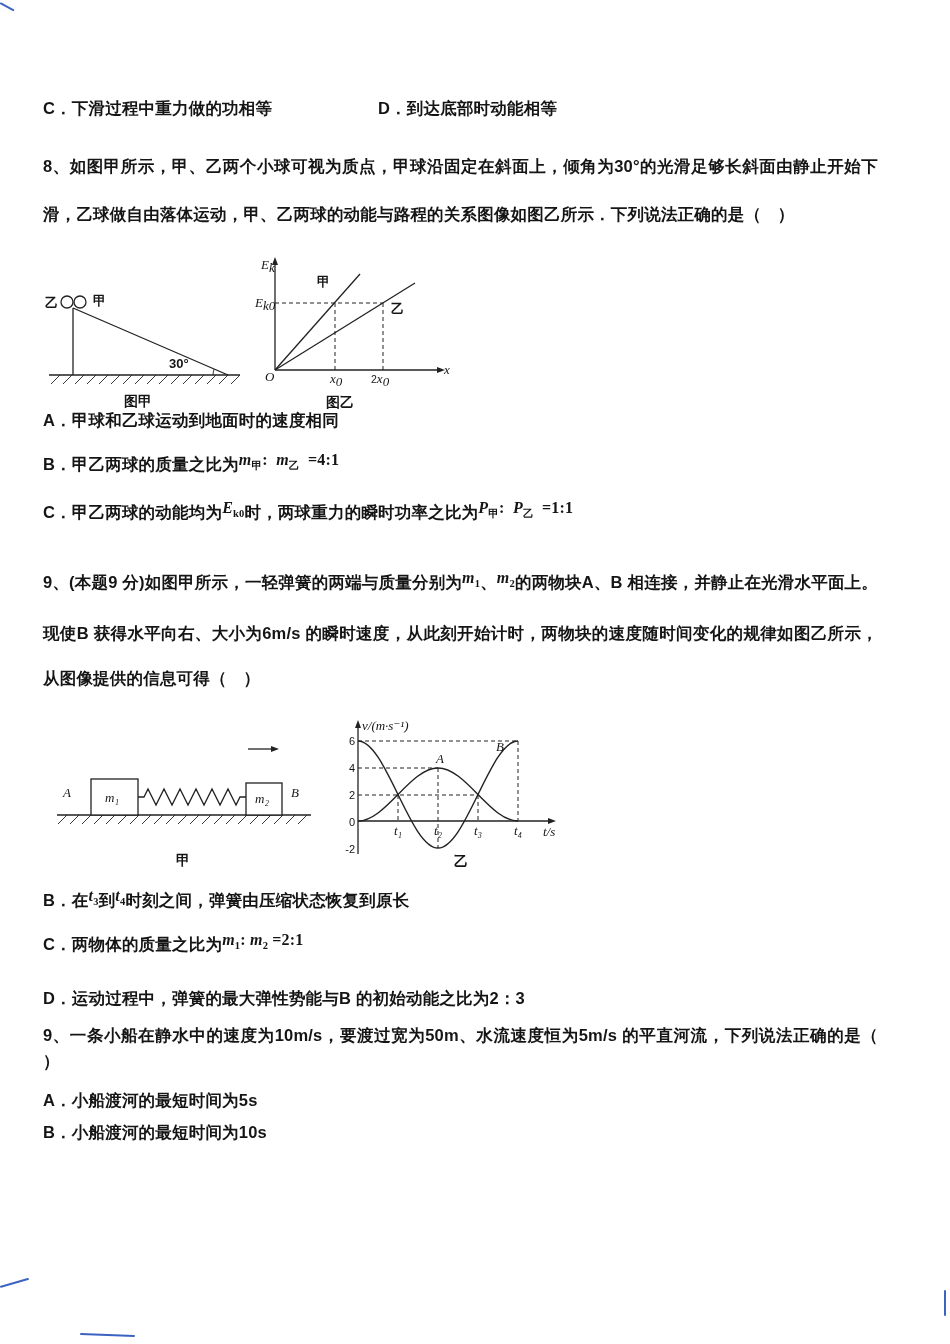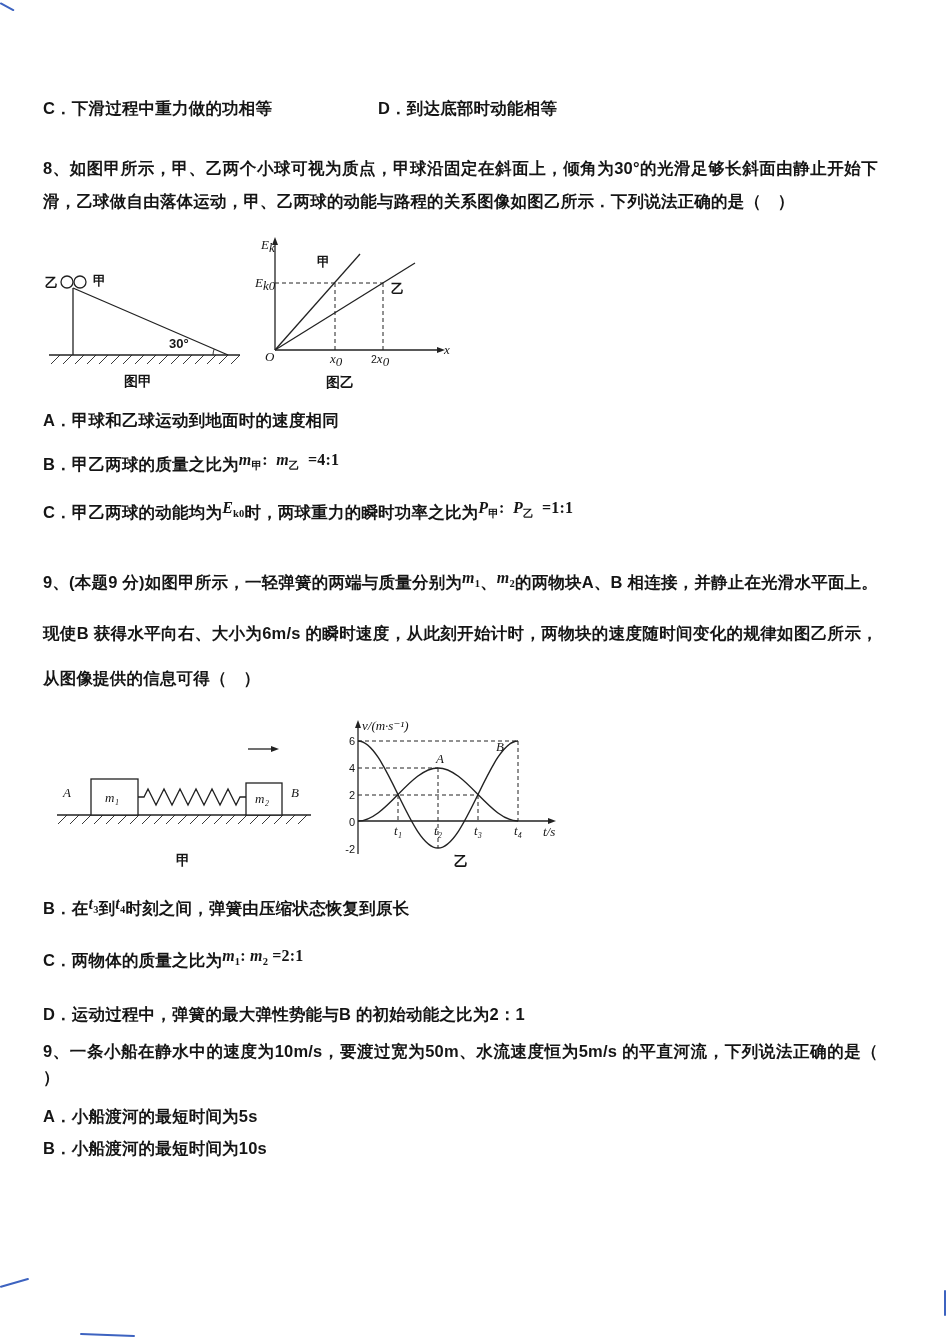--- a/index.html
+++ b/index.html
@@ -5,28 +5,28 @@
   html,body{margin:0;padding:0}
   body{
     width:950px;height:1344px;background:#ffffff;color:#151515;
     font-family:"Liberation Sans","DejaVu Sans",sans-serif;
     position:relative;overflow:hidden;
   }
   .page{padding:98px 72px 0 43px}
   .opt,.prev-opts{font-size:16.5px;font-weight:600;letter-spacing:.2px}
   .prev-opts{display:flex}
   .prev-opts .w{display:inline-block;width:335px}
-  .stem{font-size:16.5px;font-weight:600;letter-spacing:.2px;line-height:33px;text-align:justify;margin-top:32px}
+  .stem{font-size:16.5px;font-weight:600;letter-spacing:.2px;line-height:48px;text-align:justify;margin-top:22px}
   .stem.q9{line-height:45px;margin-top:34px}
   .figrow{display:flex;align-items:flex-end;gap:12px;margin-top:2px}
   .figrow.q9f{margin-left:10px;gap:18px}
-  .opt{margin-top:20px}
+  .opt{}
   .opt.m22{margin-top:22px}
   .opt.m26{margin-top:26px}
-  .opt.m30{margin-top:30px}
+  .opt.m30{margin-top:22px}
   .opt.m32{margin-top:32px}
   .opt.m34{margin-top:24px}
   .opt.m16{margin-top:16px}
   .opt.m14{margin-top:10px}
   .stem.q10{margin-top:12px;line-height:26px}
   .fml{font-family:"Liberation Serif","DejaVu Serif",serif;font-size:16px;position:relative;top:-5px;white-space:pre}
   .fml i{font-style:italic}
   .fml sub{font-size:10.5px;font-style:normal}
   svg{display:block}
   svg text{fill:#151515}
@@ -161,21 +161,21 @@
 
 
     <div class="opt m30">
       <span>B．在</span><span class="fml"><i>t</i><sub>3</sub></span><span>到</span><span class="fml"><i>t</i><sub>4</sub></span><span>时刻之间，弹簧由压缩状态恢复到原长</span>
     </div>
 
     <div class="opt m30">
       <span>C．两物体的质量之比为</span><span class="fml"><i>m</i><sub>1</sub><span>: </span><i>m</i><sub>2</sub><span> =2:1</span></span>
     </div>
 
-    <div class="opt m32">D．运动过程中，弹簧的最大弹性势能与B 的初始动能之比为2：1</div>
+    <div class="opt m32">D．运动过程中，弹簧的最大弹性势能与B 的初始动能之比为2：3</div>
   </section>
 
   <section>
     <p class="stem q10">9、一条小船在静水中的速度为10m/s，要渡过宽为50m、水流速度恒为5m/s 的平直河流，下列说法正确的是（ ）</p>
     <div class="opt m16">A．小船渡河的最短时间为5s</div>
     <div class="opt m14">B．小船渡河的最短时间为10s</div>
   </section>
 
 </div>
 

